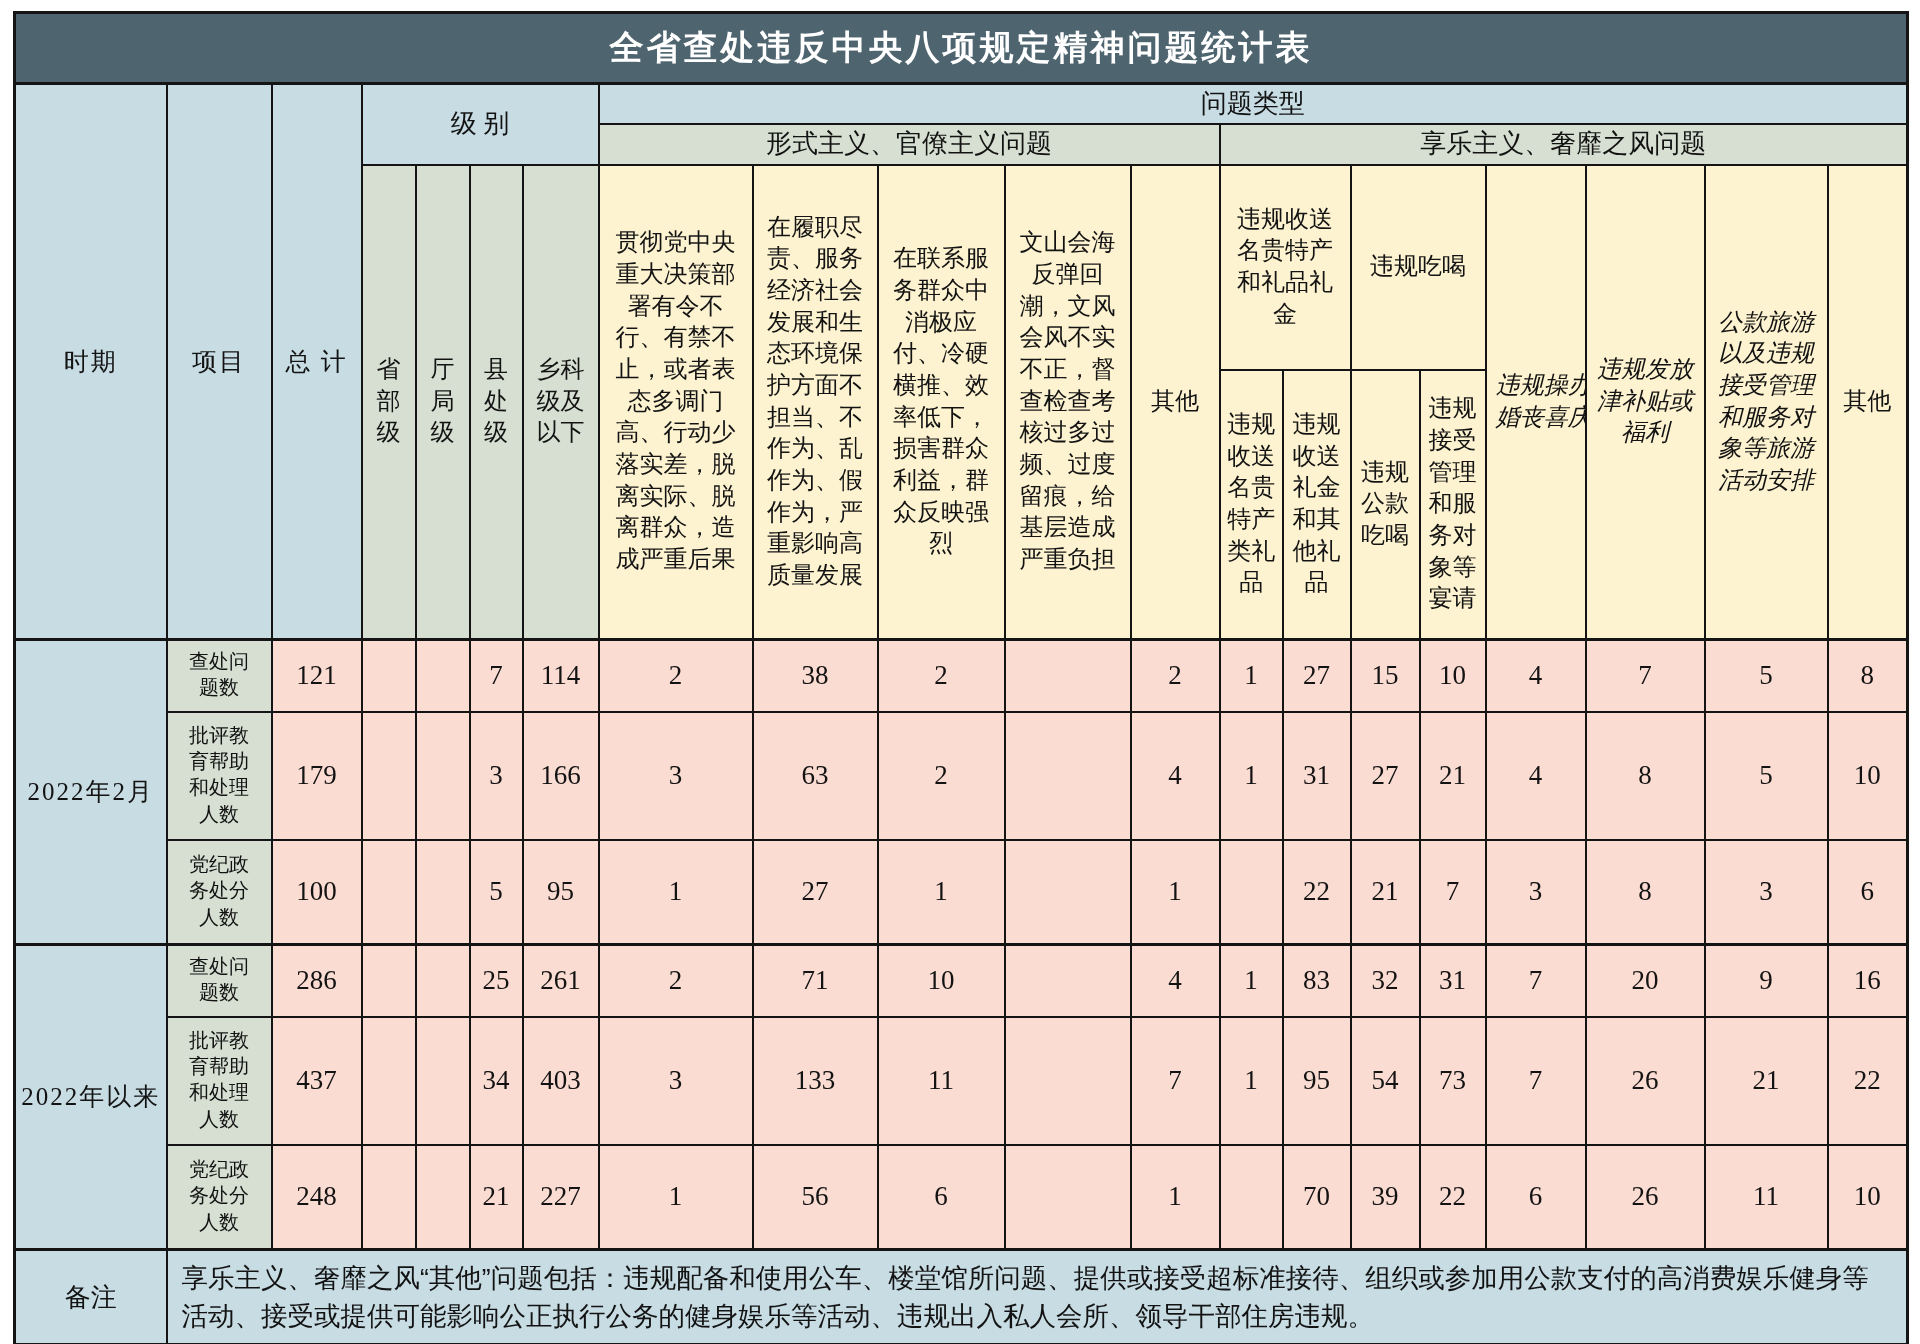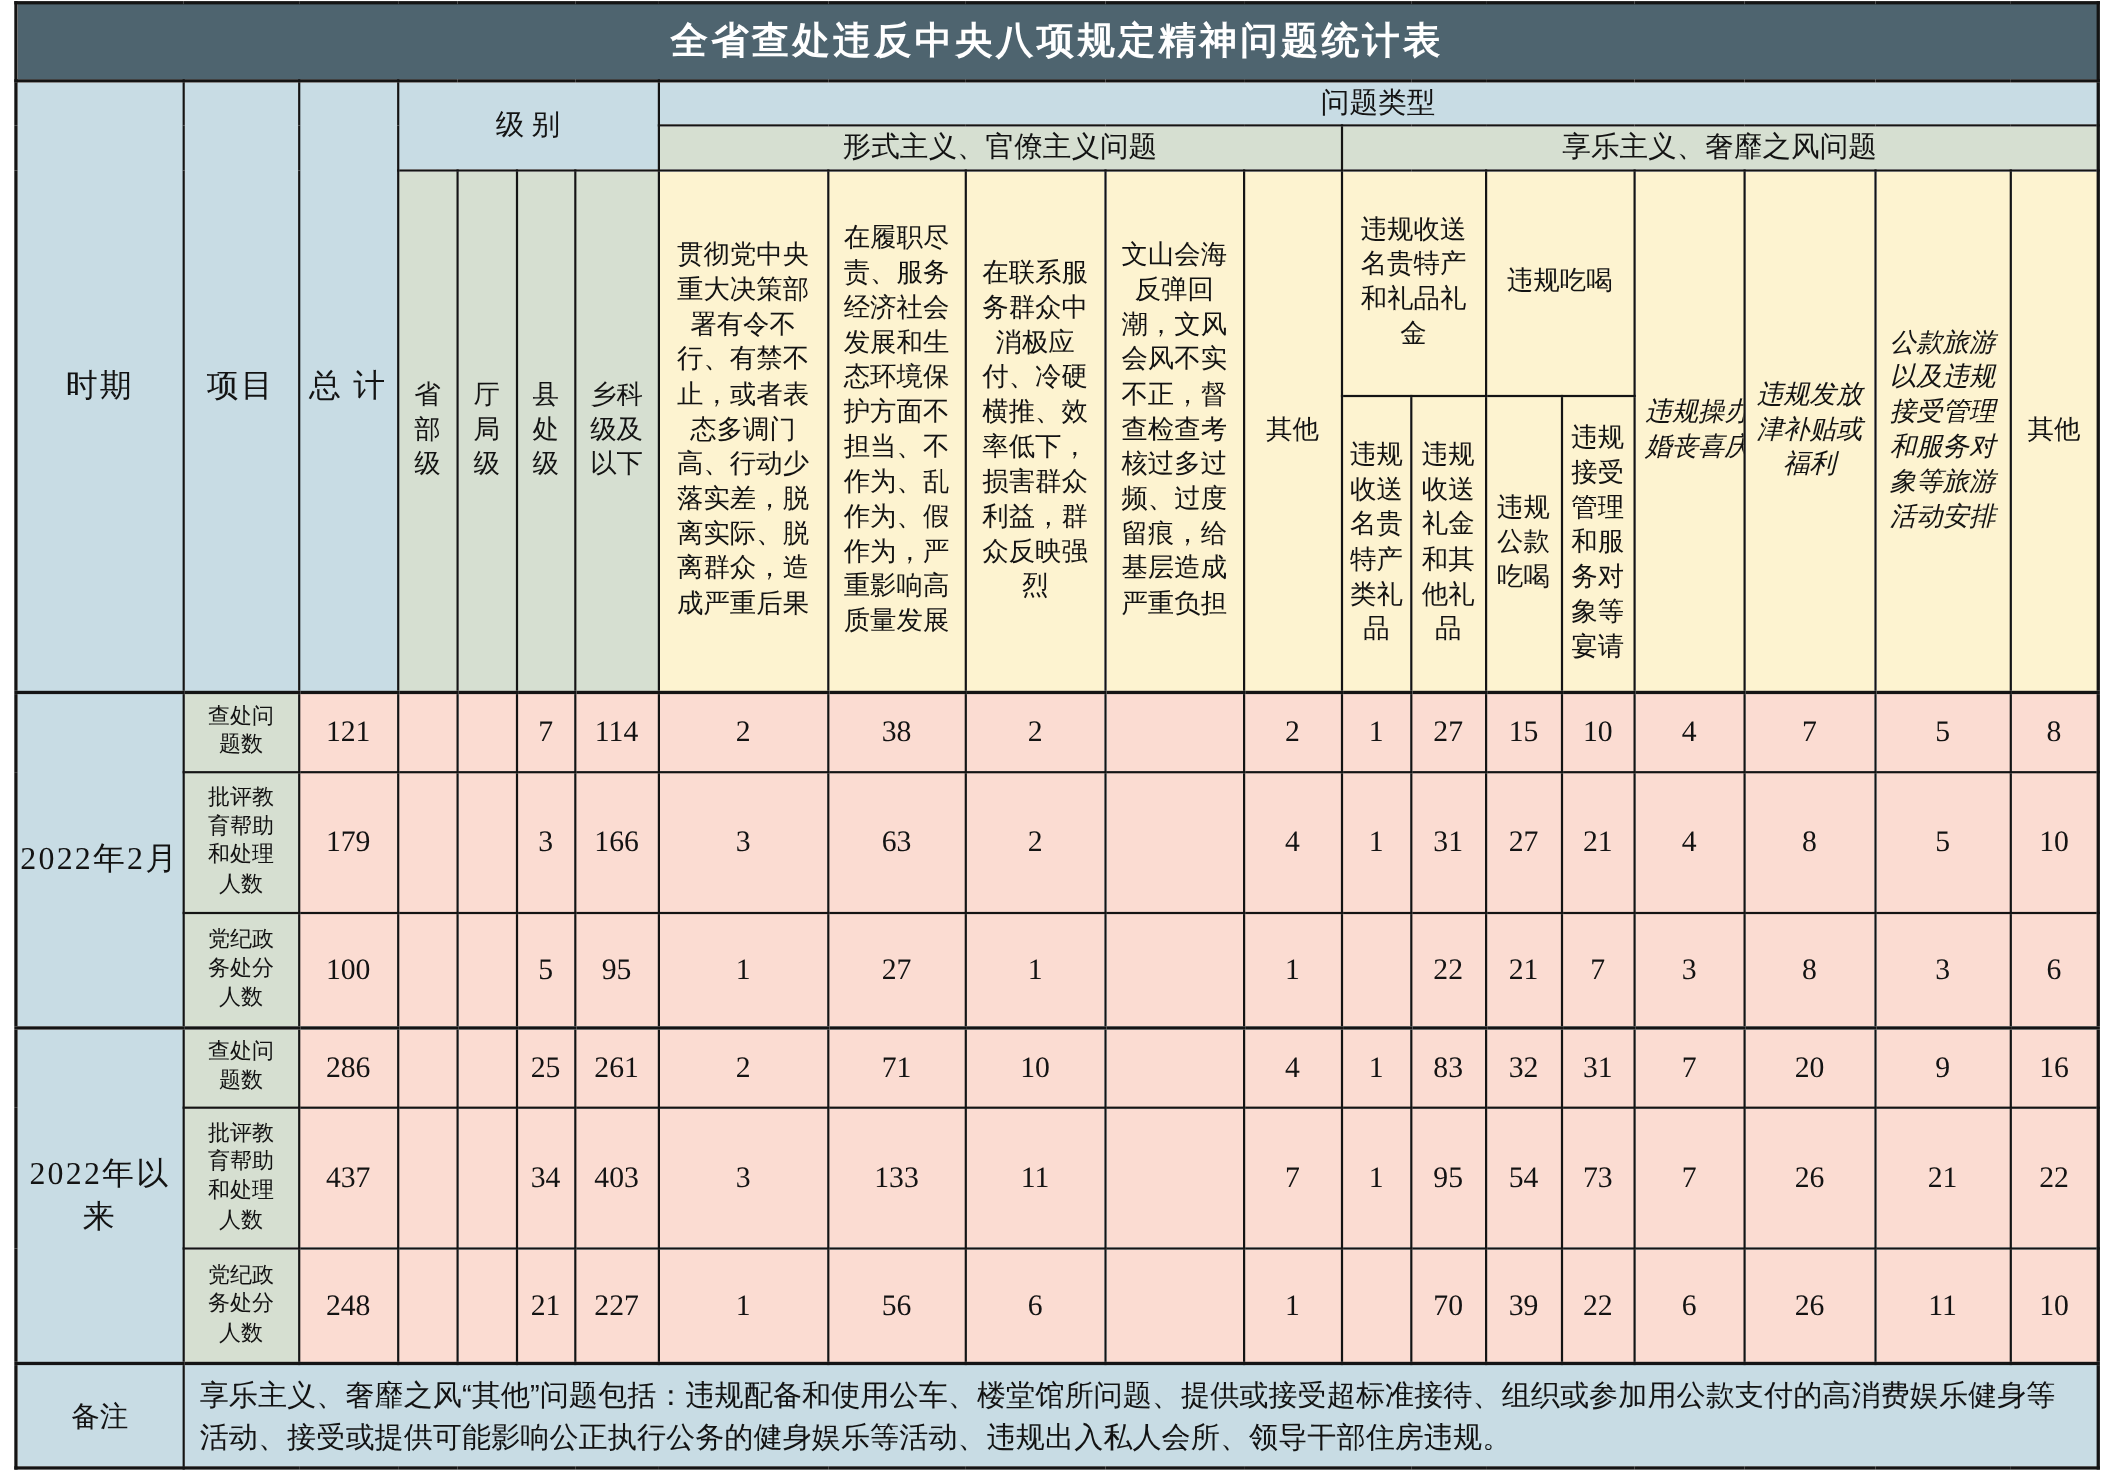--- a/index.html
+++ b/index.html
@@ -1,38 +1,38 @@
 <!DOCTYPE html>
 <html style="--title-bg: #4e646f; --blue: #c8dce4; --green: #d6dfd1; --cream: #fdf3d0; --pink: #fbdcd2; --line: #141414;"><head>
 <meta charset="utf-8">
 <style>
   :root{
     --title-bg:#4e646f; --blue:#c8dce4; --green:#d6dfd1;
     --cream:#fdf3d0; --pink:#fbdcd2; --line:#141414; --ink:#131313;
   }
   html,body{margin:0;padding:0;background:#fff;}
   body{font-family:"Liberation Serif","DejaVu Serif",serif;color:var(--ink);}
-  .page{width:1872px;height:1344px;box-sizing:border-box;padding:1px 13px;background:#fff;}
+  .page{width:1872px;height:1344px;box-sizing:border-box;padding:11px 13px;background:#fff;}
   table{border-collapse:collapse;table-layout:fixed;width:1893px;}
   td{border:2px solid var(--line);text-align:center;vertical-align:middle;
      font-size:24px;line-height:1.32;padding:2px;overflow:hidden;}
   td.title{background:var(--title-bg);color:#fff;font-size:34px;font-weight:bold;
      letter-spacing:3px;height:64px;border:3px solid var(--line);}
   .bgB{background:var(--blue);}
   .bgG{background:var(--green);}
   .bgC{background:var(--cream);}
   .bgP{background:var(--pink);}
   .num{font-size:27px;}
   .strip{height:34px;font-size:26px;}
   .lvl span,.vt2 span,.vt45 span,.itm span{display:inline-block;}
   .lvl span{width:1.25em;}
   .vt2 span{width:2.4em;}
   .vt45 span{width:4.6em;font-style:italic;}
   .itm span{width:3.35em;font-size:20px;}
-  .big{font-size:29px;letter-spacing:2px;}
+  .big{font-size:25px;letter-spacing:2px;}
   .desc{font-size:24px;padding:4px 6px;}
   tr.h3a td{height:195px;}
   tr.h3b td{height:263px;}
   tr.r-s td{height:66px;}
   tr.r-m td{height:122px;}
   tr.r-l td{height:98px;}
   td.thick-t{border-top:3px solid var(--line);}
   td.remark-cell{text-align:left;font-size:26.5px;padding:8px 14px;line-height:1.45;height:72px;
      font-family:"Liberation Sans","DejaVu Sans",sans-serif;}
   td.remark-label,td.source-label{font-size:26px;height:72px;

